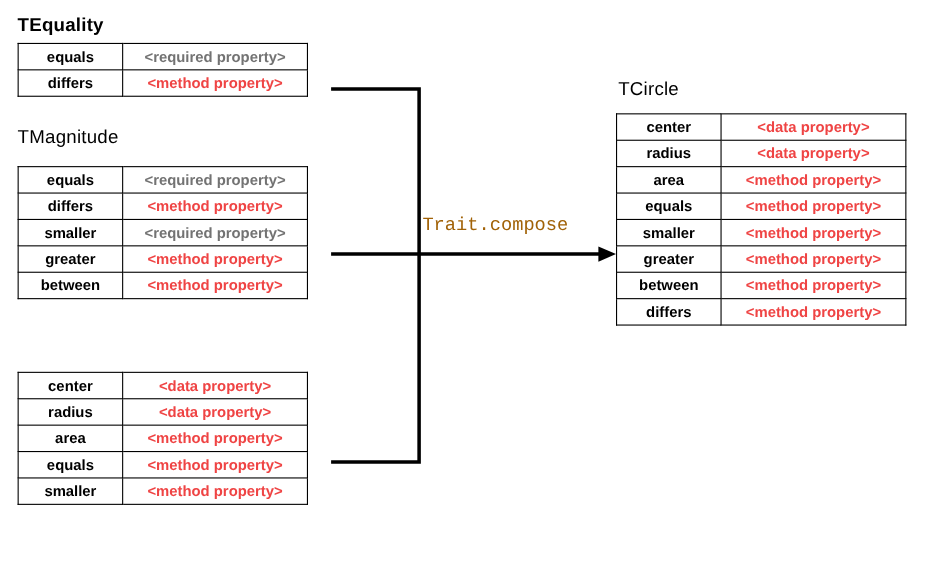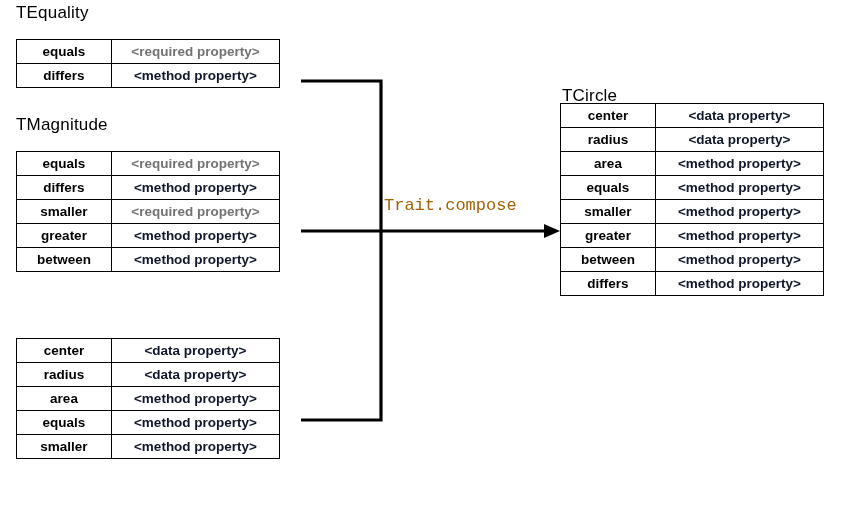--- a/index.html
+++ b/index.html
@@ -48,21 +48,21 @@
     font-weight: bold;
   }
   .trait-table td.val {
     width: 155px;
   }
   .req {
     color: #737373;
     font-weight: bold;
   }
   .meth, .data {
-    color: #0f172a;
+    color: #ef4444;
     font-weight: bold;
   }
   .compose-label {
     position: absolute;
     font-family: "Liberation Mono", monospace;
     font-size: 17px;
     color: #a16207;
     white-space: nowrap;
   }
   svg.arrows {
@@ -85,21 +85,21 @@
 
       <path d="M301,231 L381,231"></path>
 
       <path d="M301,420 L381,420 L381,231"></path>
 
       <path d="M381,231 L550,231"></path>
     </g>
     <polygon points="560,231 544,224 544,238" fill="#000"></polygon>
   </svg>
 
-  <div class="title" style="left:16px; top:3px;">TEquality</div>
+  <div class="title" style="left:16px; top:13px;font-weight:bold;">TEquality</div>
   <table class="trait-table" style="left:16px; top:39px;">
     <tbody>
       <tr>
         <td class="name">equals</td>
         <td class="val"><span class="req">&lt;required property&gt;</span></td>
       </tr>
       <tr>
         <td class="name">differs</td>
         <td class="val"><span class="meth">&lt;method property&gt;</span></td>
       </tr>
@@ -152,21 +152,21 @@
       </tr>
       <tr>
         <td class="name">smaller</td>
         <td class="val"><span class="meth">&lt;method property&gt;</span></td>
       </tr>
     </tbody>
   </table>
 
   <div class="compose-label" style="left:384px; top:196px;">Trait.compose</div>
 
-  <div class="title" style="left:562px; top:86px;">TCircle</div>
+  <div class="title" style="left:562px; top:71px;">TCircle</div>
   <table class="trait-table" style="left:560px; top:103px;">
     <tbody>
       <tr>
         <td class="name">center</td>
         <td class="val"><span class="data">&lt;data property&gt;</span></td>
       </tr>
       <tr>
         <td class="name">radius</td>
         <td class="val"><span class="data">&lt;data property&gt;</span></td>
       </tr>

